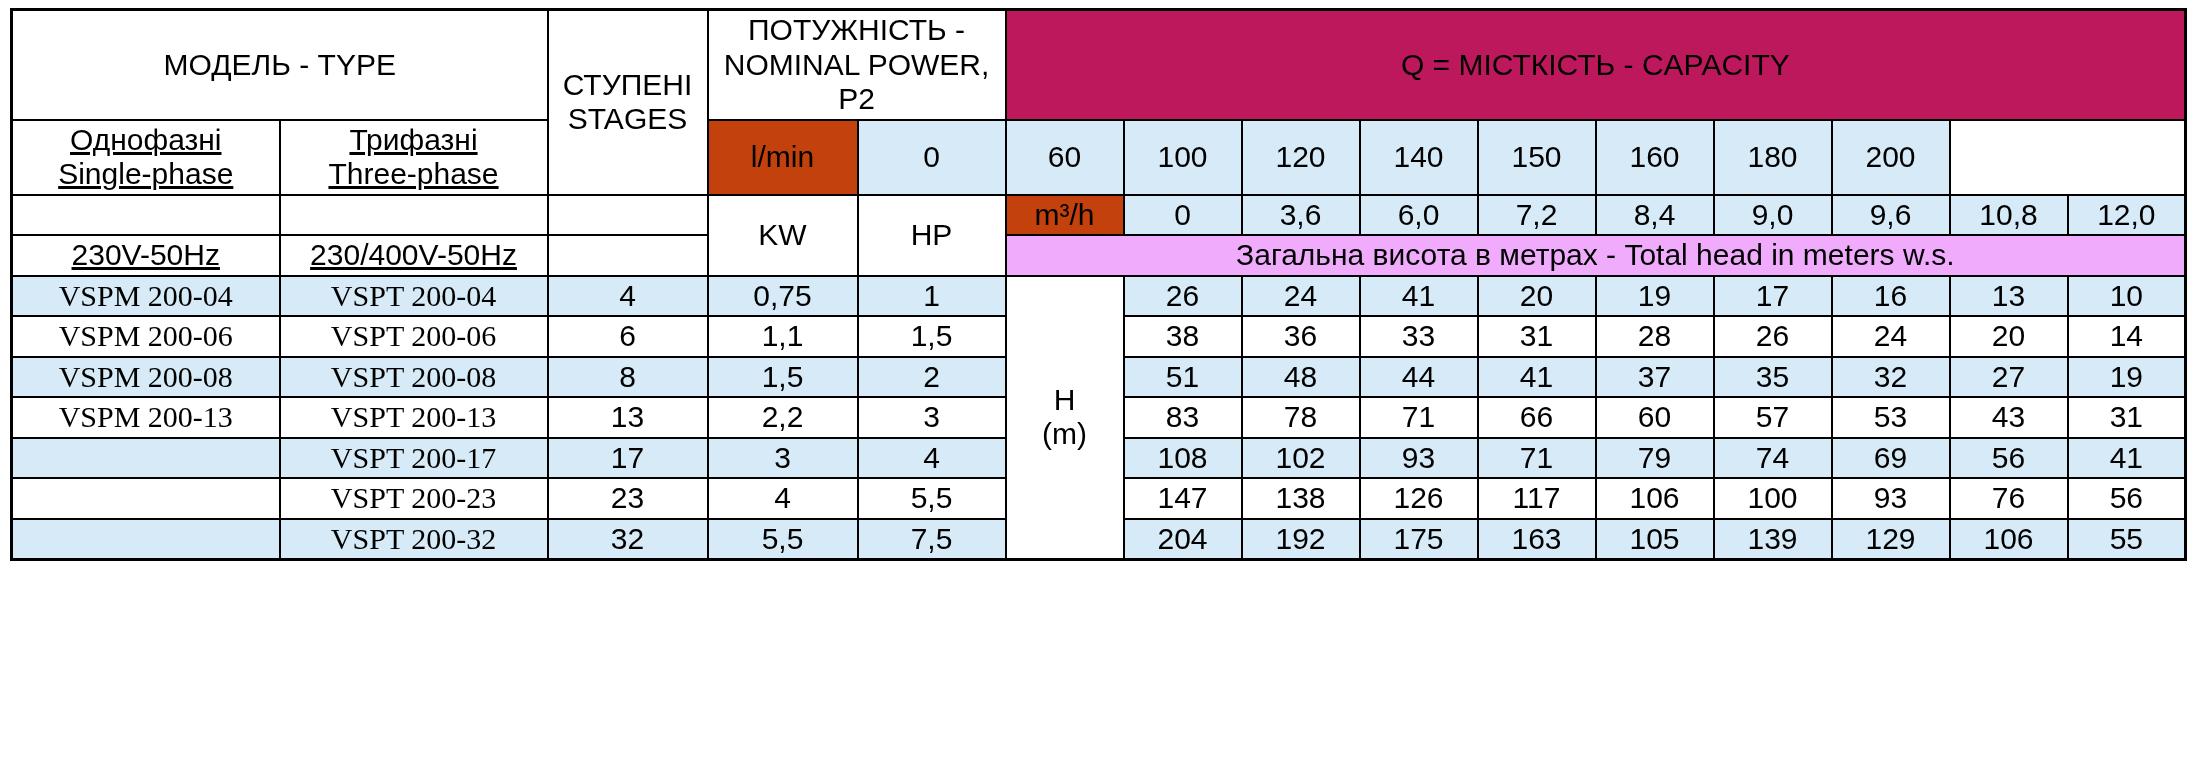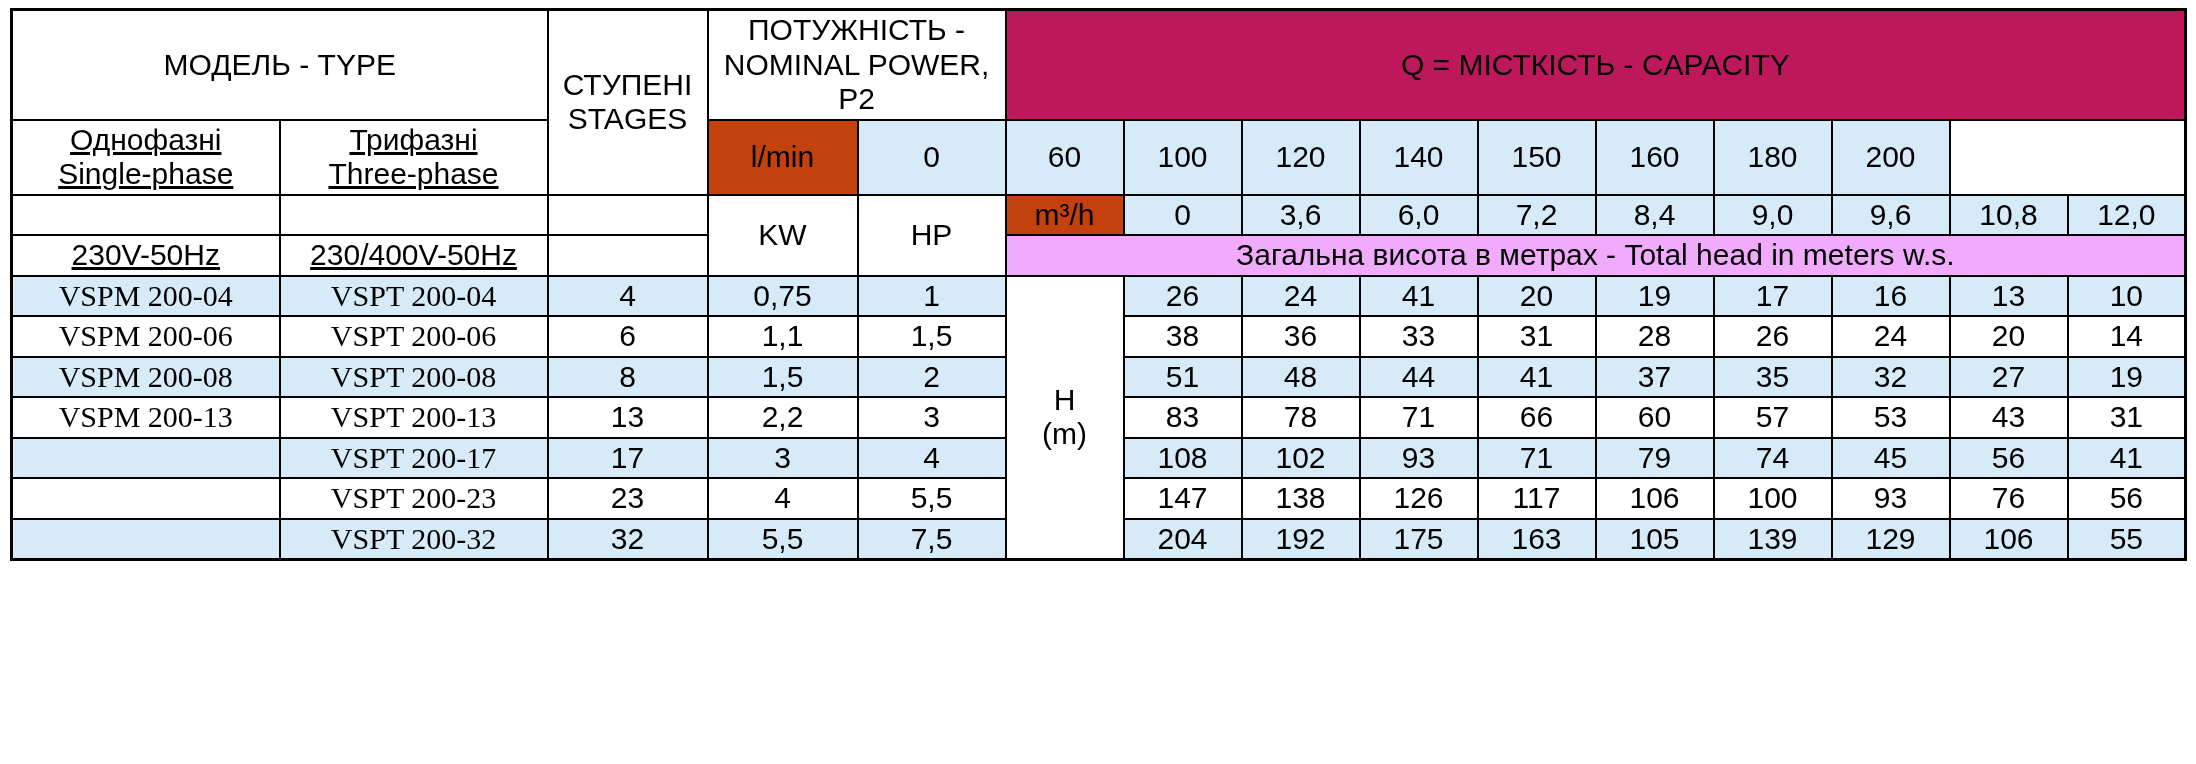--- a/index.html
+++ b/index.html
@@ -209,21 +209,21 @@
         <td class="blue modelcell">VSPT 200-17</td>
         <td class="blue numcell">17</td>
         <td class="blue numcell">3</td>
         <td class="blue numcell">4</td>
         <td class="blue numcell">108</td>
         <td class="blue numcell">102</td>
         <td class="blue numcell">93</td>
         <td class="blue numcell">71</td>
         <td class="blue numcell">79</td>
         <td class="blue numcell">74</td>
-        <td class="blue numcell">45</td>
+        <td class="blue numcell">69</td>
         <td class="blue numcell">56</td>
         <td class="blue numcell">41</td>
       </tr>
 
       <tr>
         <td class="white modelcell"></td>
         <td class="white modelcell">VSPT 200-23</td>
         <td class="white numcell">23</td>
         <td class="white numcell">4</td>
         <td class="white numcell">5,5</td>

